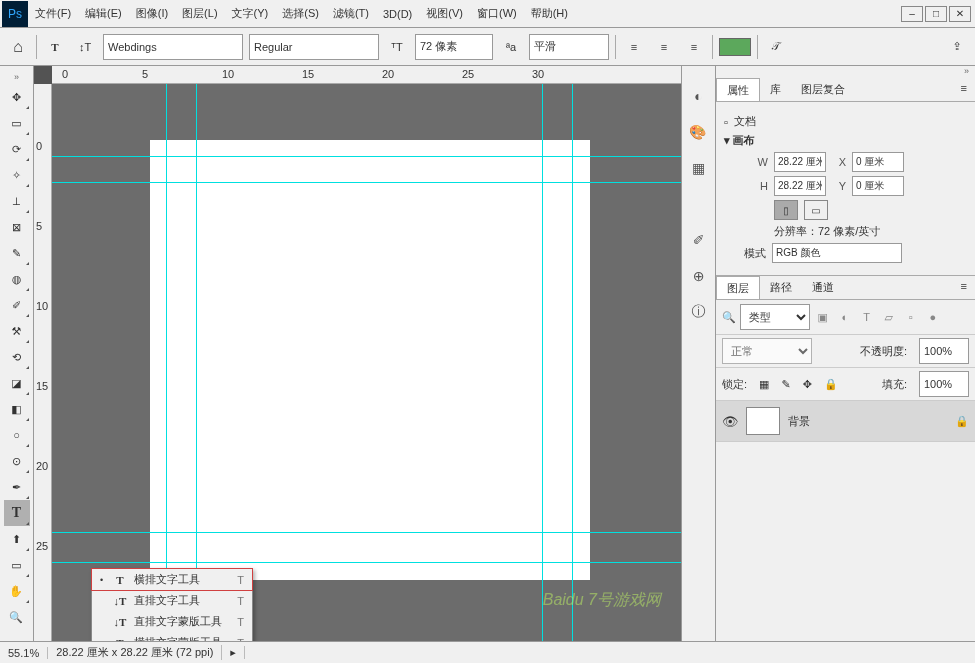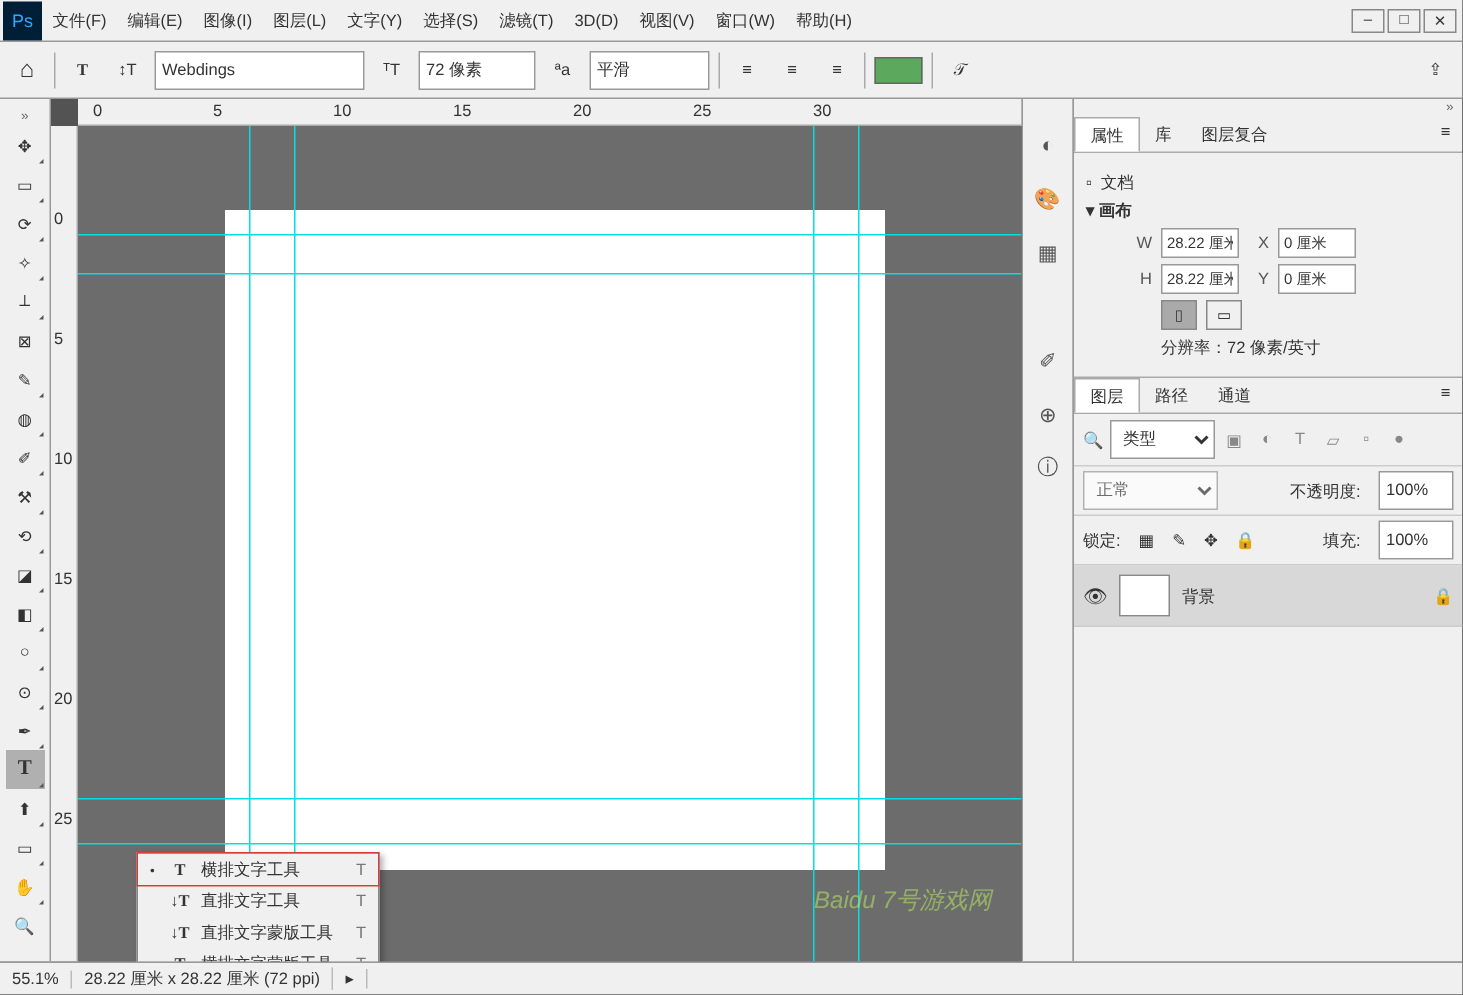--- a/index.html
+++ b/index.html
@@ -91,20 +91,21 @@
     <span>✕</span>
   </div>
 </div>
 
 <div class="optbar">
   <div class="home">⌂</div>
   <div class="sep"></div>
   <div class="tbtn" style="font-family:serif;font-weight:bold">T</div>
   <div class="tbtn">↕T</div>
   <input class="sel" style="width: 140px;" value="Webdings">
+  <input class="sel" style="width: 130px;" value="Regular">
   <div class="tbtn">ᵀT</div>
   <input class="sel" style="width: 78px;" value="72 像素">
   <div class="tbtn">ªa</div>
   <input class="sel" style="width: 80px;" value="平滑">
   <div class="sep"></div>
   <div class="tbtn">≡</div>
   <div class="tbtn">≡</div>
   <div class="tbtn">≡</div>
   <div class="sep"></div>
   <div class="color-sw"></div>
@@ -142,21 +143,21 @@
   </div>
 
   <div class="center">
     <div class="rulerH">
       <span style="left:10px">0</span>
       <span style="left:90px">5</span>
       <span style="left:170px">10</span>
       <span style="left:250px">15</span>
       <span style="left:330px">20</span>
       <span style="left:410px">25</span>
-      <span style="left:490px">30</span>
+      <span style="left:480px">30</span>
     </div>
     <div class="canvwrap">
       <div class="rulerV">
         <span style="top:56px">0</span>
         <span style="top:136px">5</span>
         <span style="top:216px">10</span>
         <span style="top:296px">15</span>
         <span style="top:376px">20</span>
         <span style="top:456px">25</span>
       </div>
@@ -238,20 +239,24 @@
         <span class="lbl">Y</span>
         <input value="0 厘米" style="">
       </div>
       <div class="prop-row" style="padding-left:50px">
         <div class="iconbox active">▯</div>
         <div class="iconbox">▭</div>
       </div>
       <div class="prop-row" style="padding-left:50px">
           <span>分辨率：72 像素/英寸</span>
         </div>
+      <div class="prop-row" style="padding-left:20px">
+        <span>模式</span>
+        <input class="sel" style="width: 130px;" value="RGB 颜色">
+      </div>
     </div>
 
     <div class="layers-panel">
       <div class="ptabs">
         <span class="active">图层</span>
         <span>路径</span>
         <span>通道</span>
         <span class="more">≡</span>
       </div>
       <div class="layer-filter">

